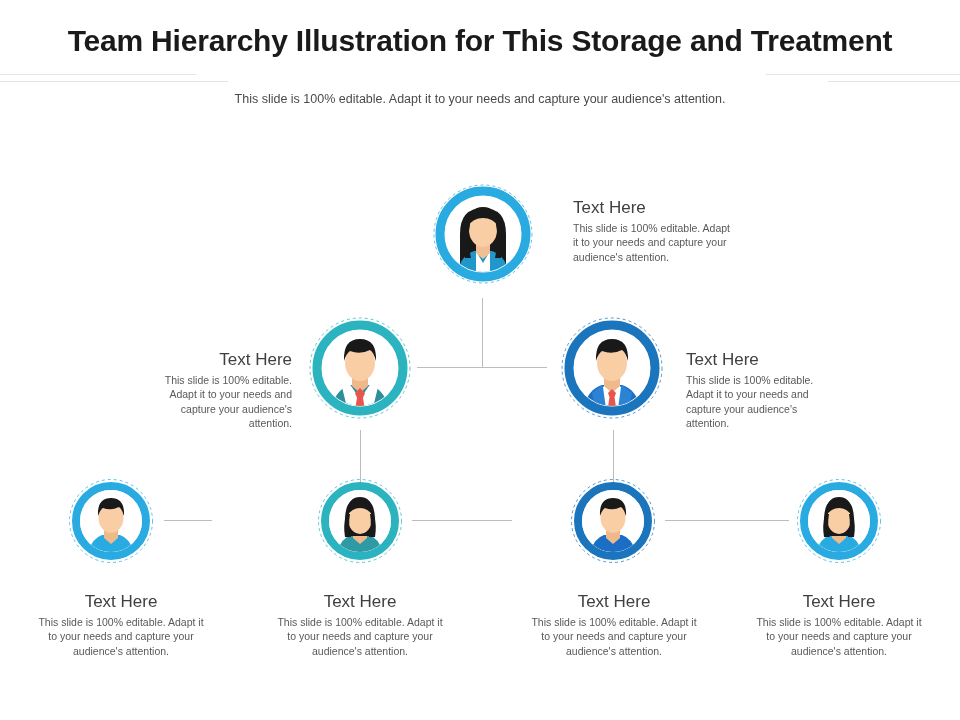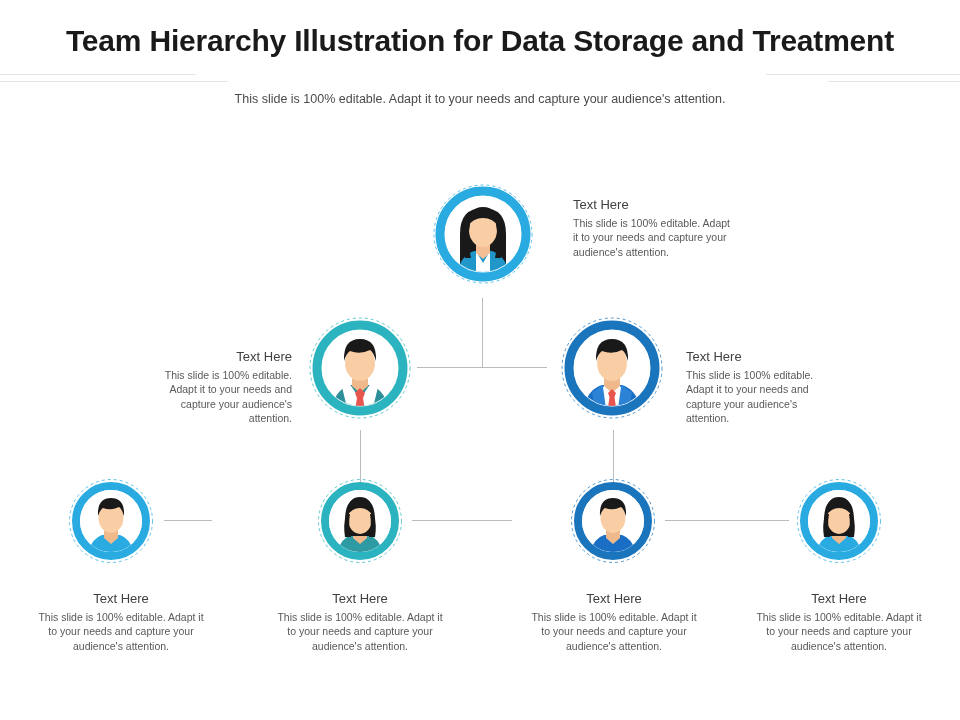--- a/index.html
+++ b/index.html
@@ -66,40 +66,40 @@
     left: 0;
     top: 0;
   }
 
   
   .txt {
     position: absolute;
     color: #58595b;
   }
   .txt .heading {
-    font-size: 13px;
+    font-size: 17px;
     color: #3f4042;
     margin-bottom: 3px;
     line-height: 1.15;
   }
   .txt .body {
     font-size: 10.5px;
     line-height: 1.38;
     color: #58595b;
   }
   .txt.align-right  { text-align: right; }
   .txt.align-left   { text-align: left; }
   .txt.align-center { text-align: center; }
 </style>
 </head>
 <body>
 
 <div id="slide">
 
-  <div id="title">Team Hierarchy Illustration for Data Storage and Treatment</div>
+  <div id="title">Team Hierarchy Illustration for This Storage and Treatment</div>
 
   <div class="rule" id="rule-left-a"></div>
   <div class="rule" id="rule-left-b"></div>
   <div class="rule" id="rule-right-a"></div>
   <div class="rule" id="rule-right-b"></div>
 
   <div id="subtitle">This slide is 100% editable. Adapt it to your needs and capture your audience's attention.</div>
 
   <div class="conn v" style="left:482px; top:298px; height:70px;"></div>
 

